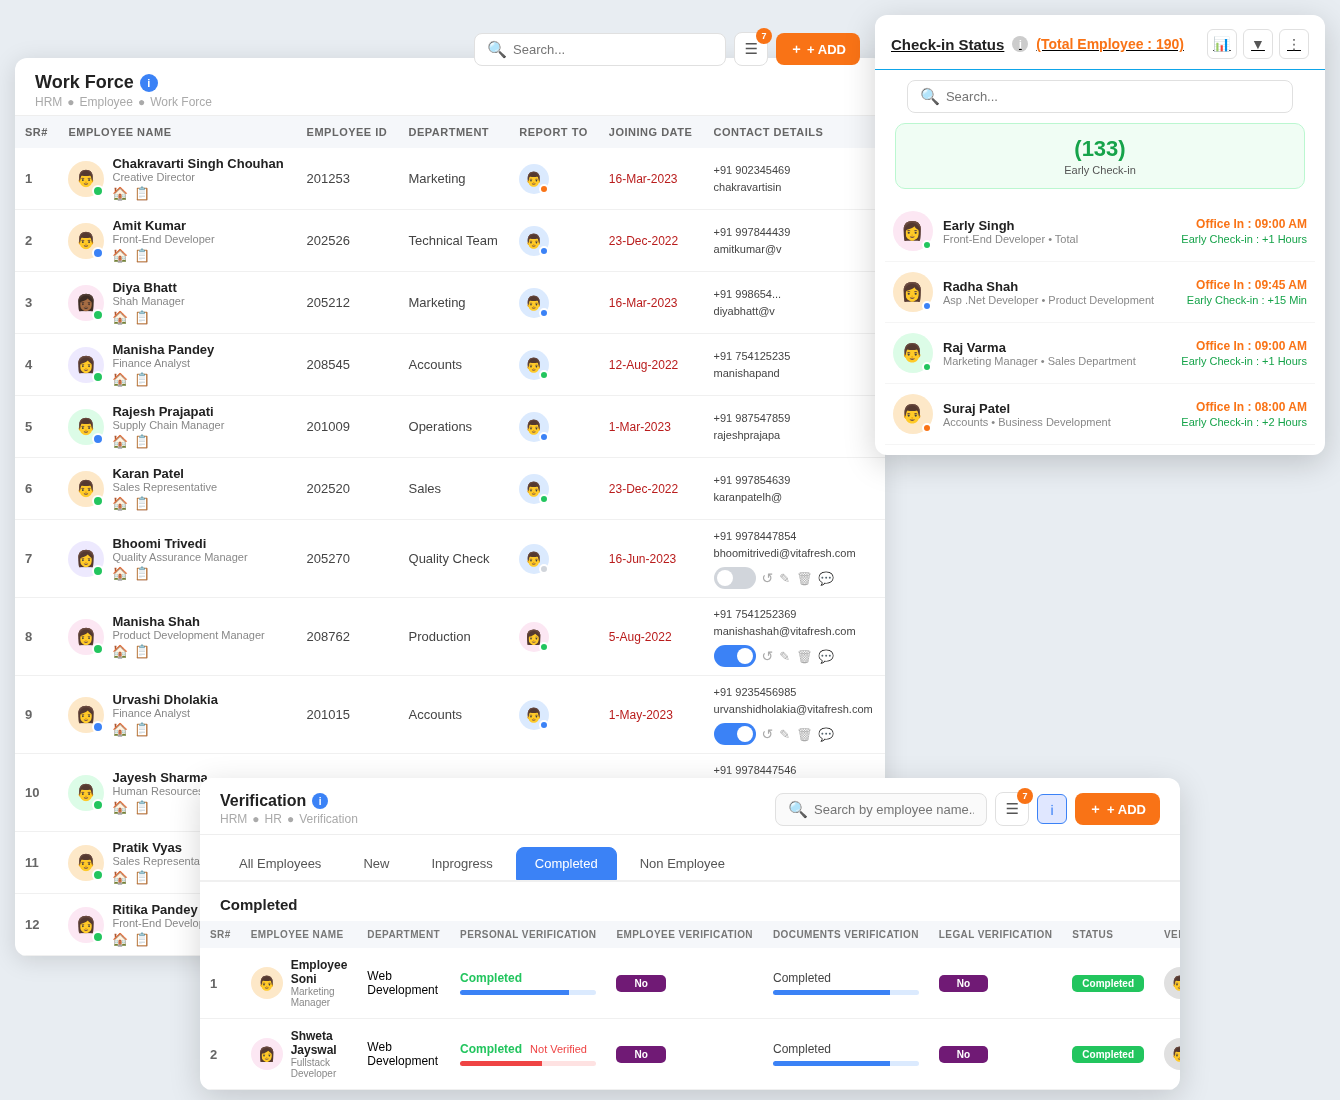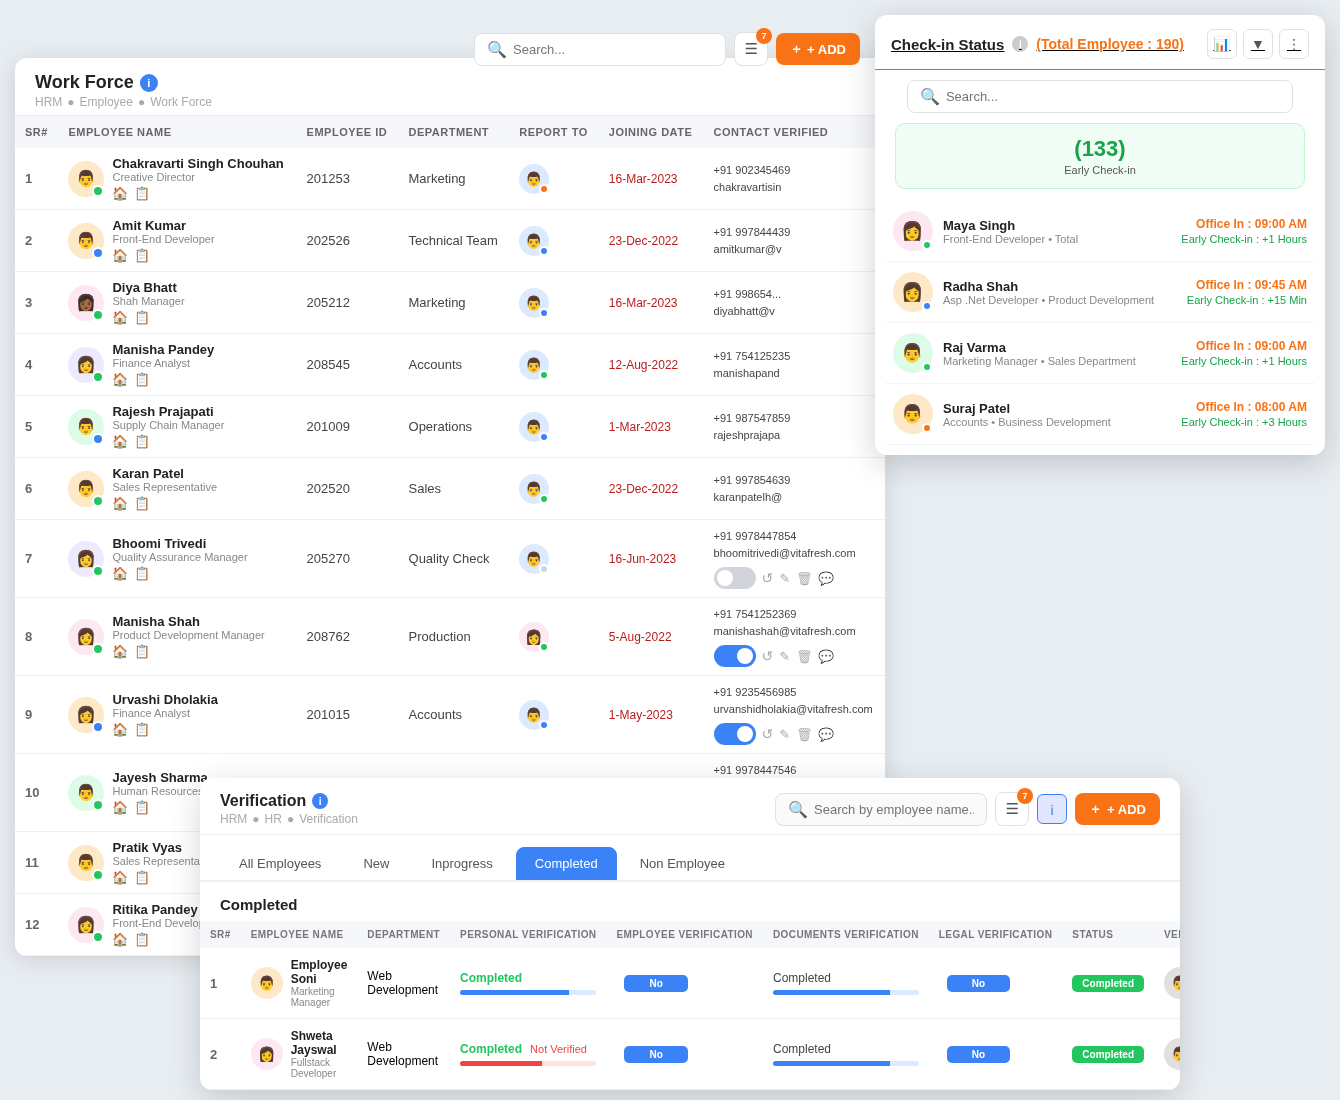--- a/index.html
+++ b/index.html
@@ -427,28 +427,27 @@
       display: flex;
       align-items: center;
       justify-content: center;
       font-size: 14px;
       flex-shrink: 0;
     }
     .vp-emp-name { font-weight: 600; font-size: 12px; color: #222; }
     .vp-emp-role { font-size: 10px; color: #888; }
 
     .badge-no {
-      background: #3b82f6;
+      background: #701a75;
       color: #fff;
       font-size: 10px;
       font-weight: 700;
-      padding: 3px 25px;
+      padding: 3px 18px;
       border-radius: 5px;
       display: inline-block;
-      margin-left: 8px;
     }
     .badge-completed {
       background: #22c55e;
       color: #fff;
       font-size: 10px;
       font-weight: 700;
       padding: 3px 10px;
       border-radius: 5px;
       display: inline-block;
     }
@@ -575,21 +574,21 @@
 
   <table class="emp-table">
     <thead>
       <tr>
         <th>SR#</th>
         <th>EMPLOYEE NAME</th>
         <th>EMPLOYEE ID</th>
         <th>DEPARTMENT</th>
         <th>REPORT TO</th>
         <th>JOINING DATE</th>
-        <th>CONTACT VERIFIED</th>
+        <th>CONTACT DETAILS</th>
       </tr>
     </thead>
     <tbody id="emp-tbody">
         <tr>
     <td class="sr-num">1</td>
     <td>
       <div class="emp-avatar-wrap">
         <div class="emp-avatar" style="background:#fde8c8;">
           👨
           <div class="status-dot" style="background:#22c55e;"></div>
@@ -1034,21 +1033,21 @@
   </div>
 
   <div class="checkin-list" id="checkin-list">
       <div class="checkin-item">
     <div class="checkin-item-left">
       <div class="ci-avatar" style="background:#fce7f3;">
         👩
         <div class="ci-status-dot" style="background:#22c55e;"></div>
       </div>
       <div>
-        <div class="ci-name">Maya Singh</div>
+        <div class="ci-name">Early Singh</div>
         <div class="ci-role-dept">Front-End Developer • Total</div>
       </div>
     </div>
     <div class="ci-right">
       <div class="ci-office-time">Office In : 09:00 AM</div>
       <div class="ci-checkin-time">Early Check-in : +1 Hours</div>
     </div>
   </div>
       <div class="checkin-item">
     <div class="checkin-item-left">
@@ -1088,21 +1087,21 @@
         👨
         <div class="ci-status-dot" style="background:#f97316;"></div>
       </div>
       <div>
         <div class="ci-name">Suraj Patel</div>
         <div class="ci-role-dept">Accounts • Business Development</div>
       </div>
     </div>
     <div class="ci-right">
       <div class="ci-office-time">Office In : 08:00 AM</div>
-      <div class="ci-checkin-time">Early Check-in : +3 Hours</div>
+      <div class="ci-checkin-time">Early Check-in : +2 Hours</div>
     </div>
   </div>
     </div>
 </div>
 
 <div class="verification-panel">
   <div class="vp-header">
     <div class="vp-title-block">
       <div class="vp-title">
         <span>Verification</span>

